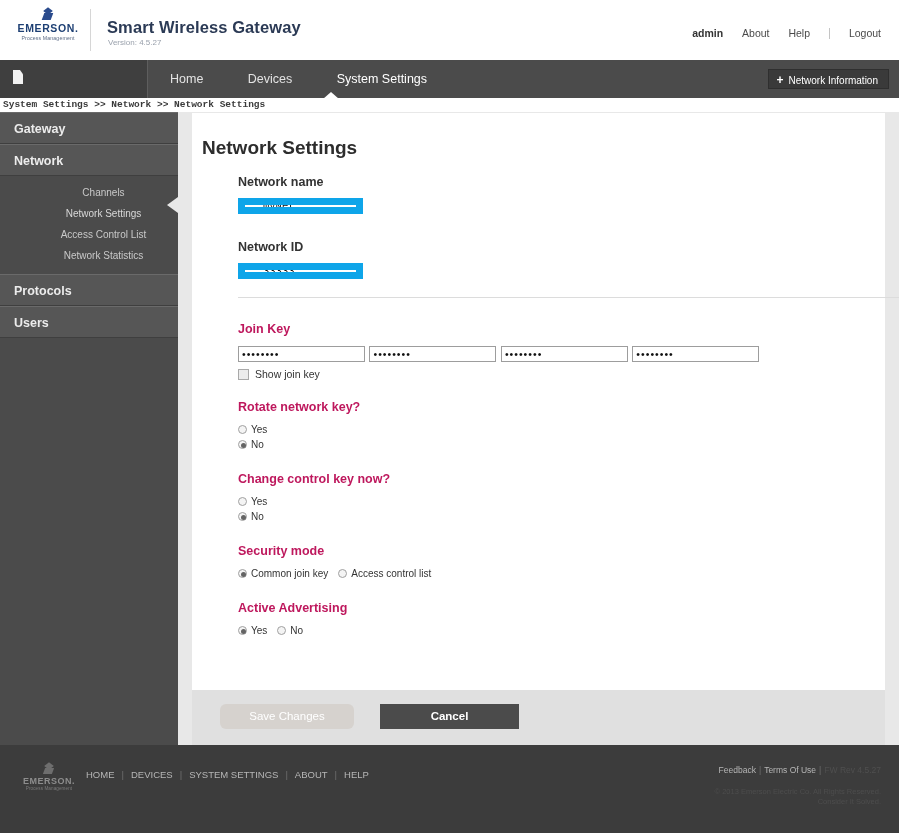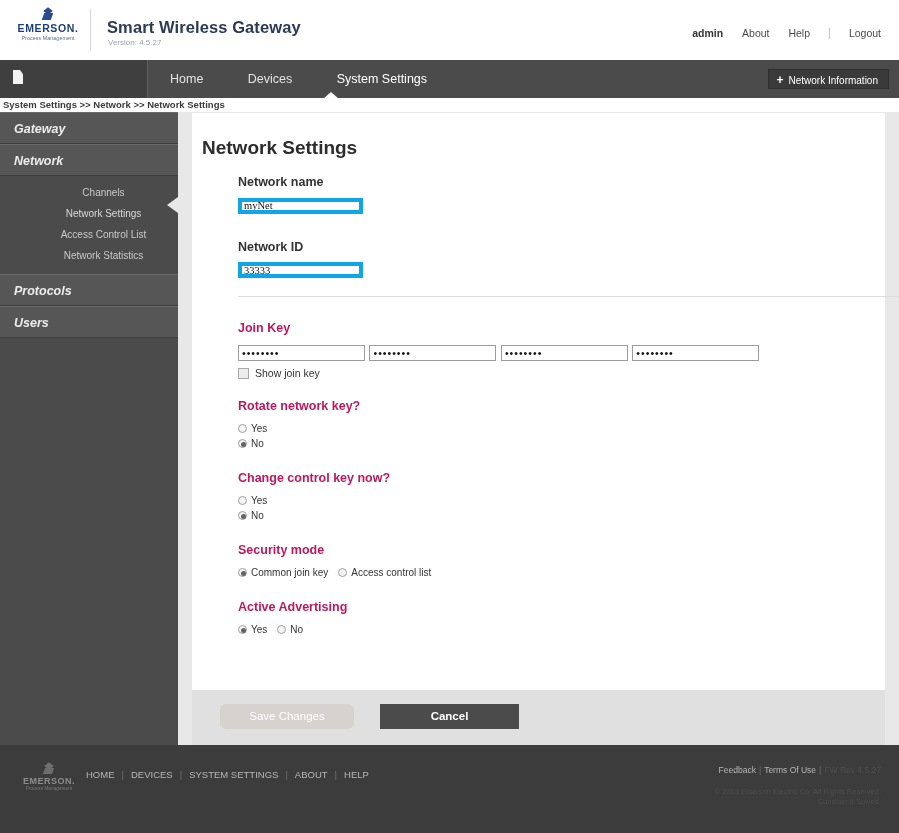--- a/index.html
+++ b/index.html
@@ -122,20 +122,21 @@
     margin-right: 5px; vertical-align: 0px;
   }
 
   
   #breadcrumb {
     position: absolute; left: 0; top: 98px; width: 899px; height: 14px;
     background: #ffffff;
     font-size: 9.5px; font-weight: bold; color: #3a3a3a;
     padding-left: 3px; line-height: 14px;
     white-space: nowrap;
+    font-family: Liberation Mono, monospace;
   }
 
   
   #bodyarea {
     position: absolute; left: 0; top: 112px; width: 899px; height: 633px;
     background: #4b4b4b;
   }
   .content-bg {
     position: absolute; left: 178px; top: 0; width: 721px; height: 633px;
     background: #e8e8e8;
@@ -149,21 +150,21 @@
   #sidebar {
     position: absolute; left: 0; top: 0; width: 178px; height: 633px;
     background: #4b4b4b;
   }
   .side-group {
     height: 32px; line-height: 32px;
     background: #565656;
     border-top: 1px solid #6a6a6a;
     border-bottom: 1px solid #3f3f3f;
     color: #ececec; font-size: 12.5px; font-weight: bold;
-    padding-left: 14px; cursor: pointer; font-style: italic;
+    padding-left: 14px; cursor: pointer;
   }
   .side-sub {
     background: #4b4b4b;
     padding: 6px 0 8px 0;
     position: relative;
   }
   .side-sub-item {
     height: 21px; line-height: 21px;
     color: #c9c9c9; font-size: 10px;
     padding-left: 29px; cursor: pointer; text-align: center;
@@ -184,23 +185,23 @@
   }
   .form-body {
     position: absolute; left: 46px; top: 62px; width: 660px;
   }
   .field-label {
     font-size: 12.5px; font-weight: bold; color: #333333;
     margin-bottom: 6px;
   }
   .txt-input {
     width: 125px; height: 16px;
-    border: 4px solid #0ea5e9;
-    font-size: 10.5px; color: #111; padding: 0 2px;
-    font-family: Liberation Serif, serif;
+    border: 7px solid #0ea5e9;
+    font-size: 10.5px; color: #111; padding: 0 18px;
+    font-family: Liberation Mono, monospace;
     background: #ffffff; outline: none;
     line-height: 14px;
   }
   .spacer-26 { height: 26px; }
   .divider {
     height: 1px; background: #dcdcdc;
     width: 663px; margin: 18px 0 0 0;
   }
   .joinkey-row { margin-top: 8px; }
   .jk-input {

